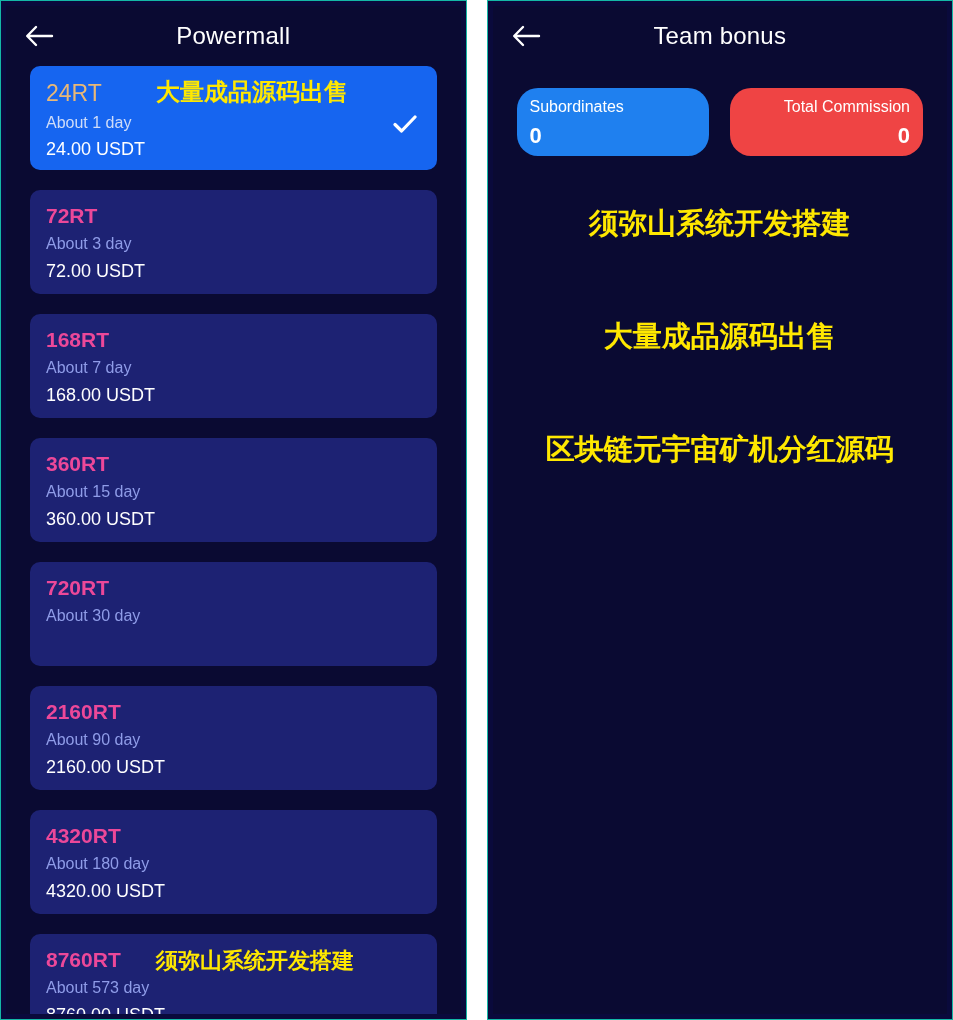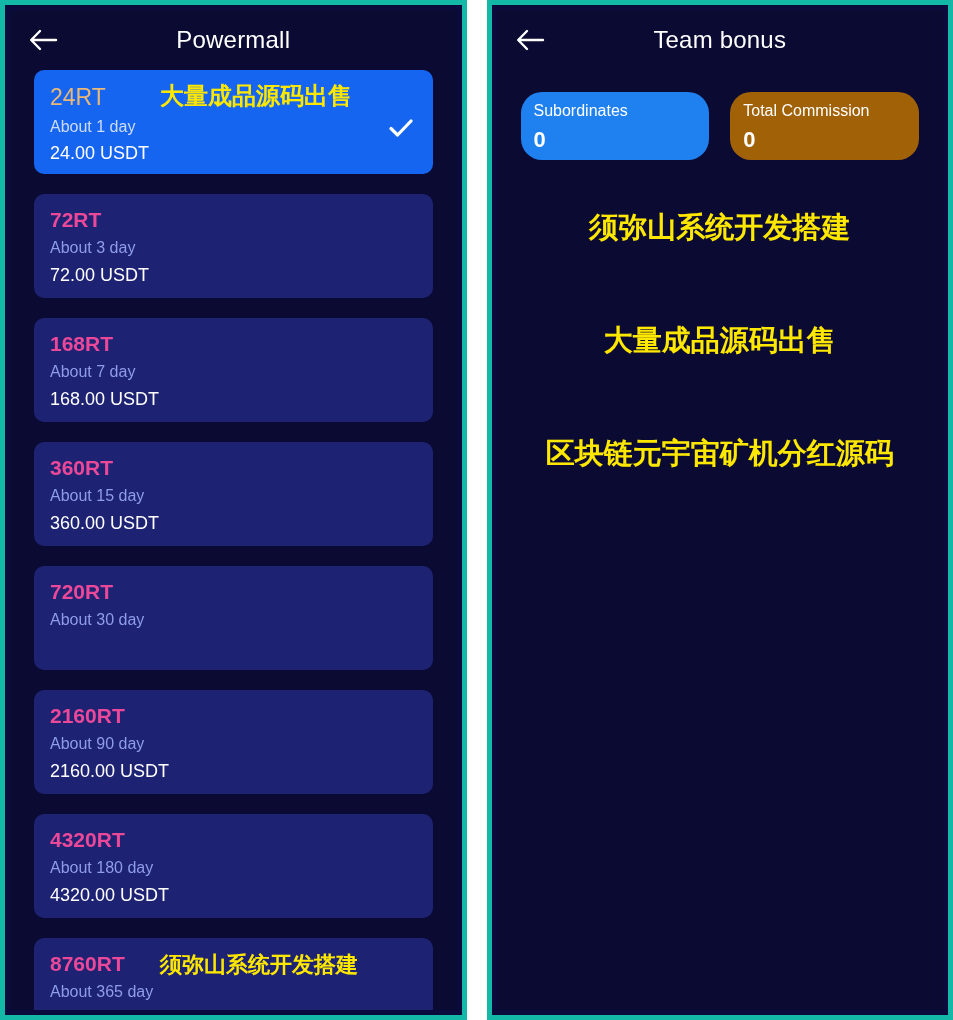--- a/index.html
+++ b/index.html
@@ -14,21 +14,21 @@
     width:953px;height:1020px;
     box-sizing:border-box;
     background:#ffffff;
   }
 
   
   .panel{
     position:relative;
     box-sizing:border-box;
     background:#0a0a3c;
-    border:5px solid #14b8a6;
+    border:1px solid #14b8a6;
     overflow:hidden;
   }
   .panel-left{width:473px;height:1020px;}
   .panel-right{width:473px;height:1020px;margin-left:20px;}
 
   .panel-inner{
     position:absolute;
     top:5px;left:5px;right:5px;bottom:5px;
     background:#0a0a32;
     overflow:hidden;
@@ -126,21 +126,21 @@
     padding:22px 24px 0 24px;
   }
   .stat-card{
     box-sizing:border-box;
     flex:1 1 0;
     height:68px;
     border-radius:21px;
     padding:9px 13px 0 13px;
   }
   .stat-card.blue{background:#1f80ef;}
-  .stat-card.green{background:#a16207;}
+  .stat-card.green{background:#ef4444;text-align:right;}
   .stat-label{
     font-size:16px;
     color:#ffffff;
     line-height:1.3;
   }
   .stat-value{
     font-size:22px;
     font-weight:bold;
     color:#ffffff;
     line-height:1.35;
@@ -227,21 +227,21 @@
         </div>
 
         <div class="plan-card">
           <div class="plan-name">4320RT</div>
           <div class="plan-sub">About 180 day</div>
           <div class="plan-price">4320.00 USDT</div>
         </div>
 
         <div class="plan-card">
           <div class="plan-name">8760RT</div>
-          <div class="plan-sub">About 365 day</div>
+          <div class="plan-sub">About 573 day</div>
           <div class="plan-price">8760.00 USDT</div>
           <div class="wm wm-row8">须弥山系统开发搭建</div>
         </div>
 
       </div>
     </div>
   </div>
 
   <div class="panel panel-right">
     <div class="panel-inner">

